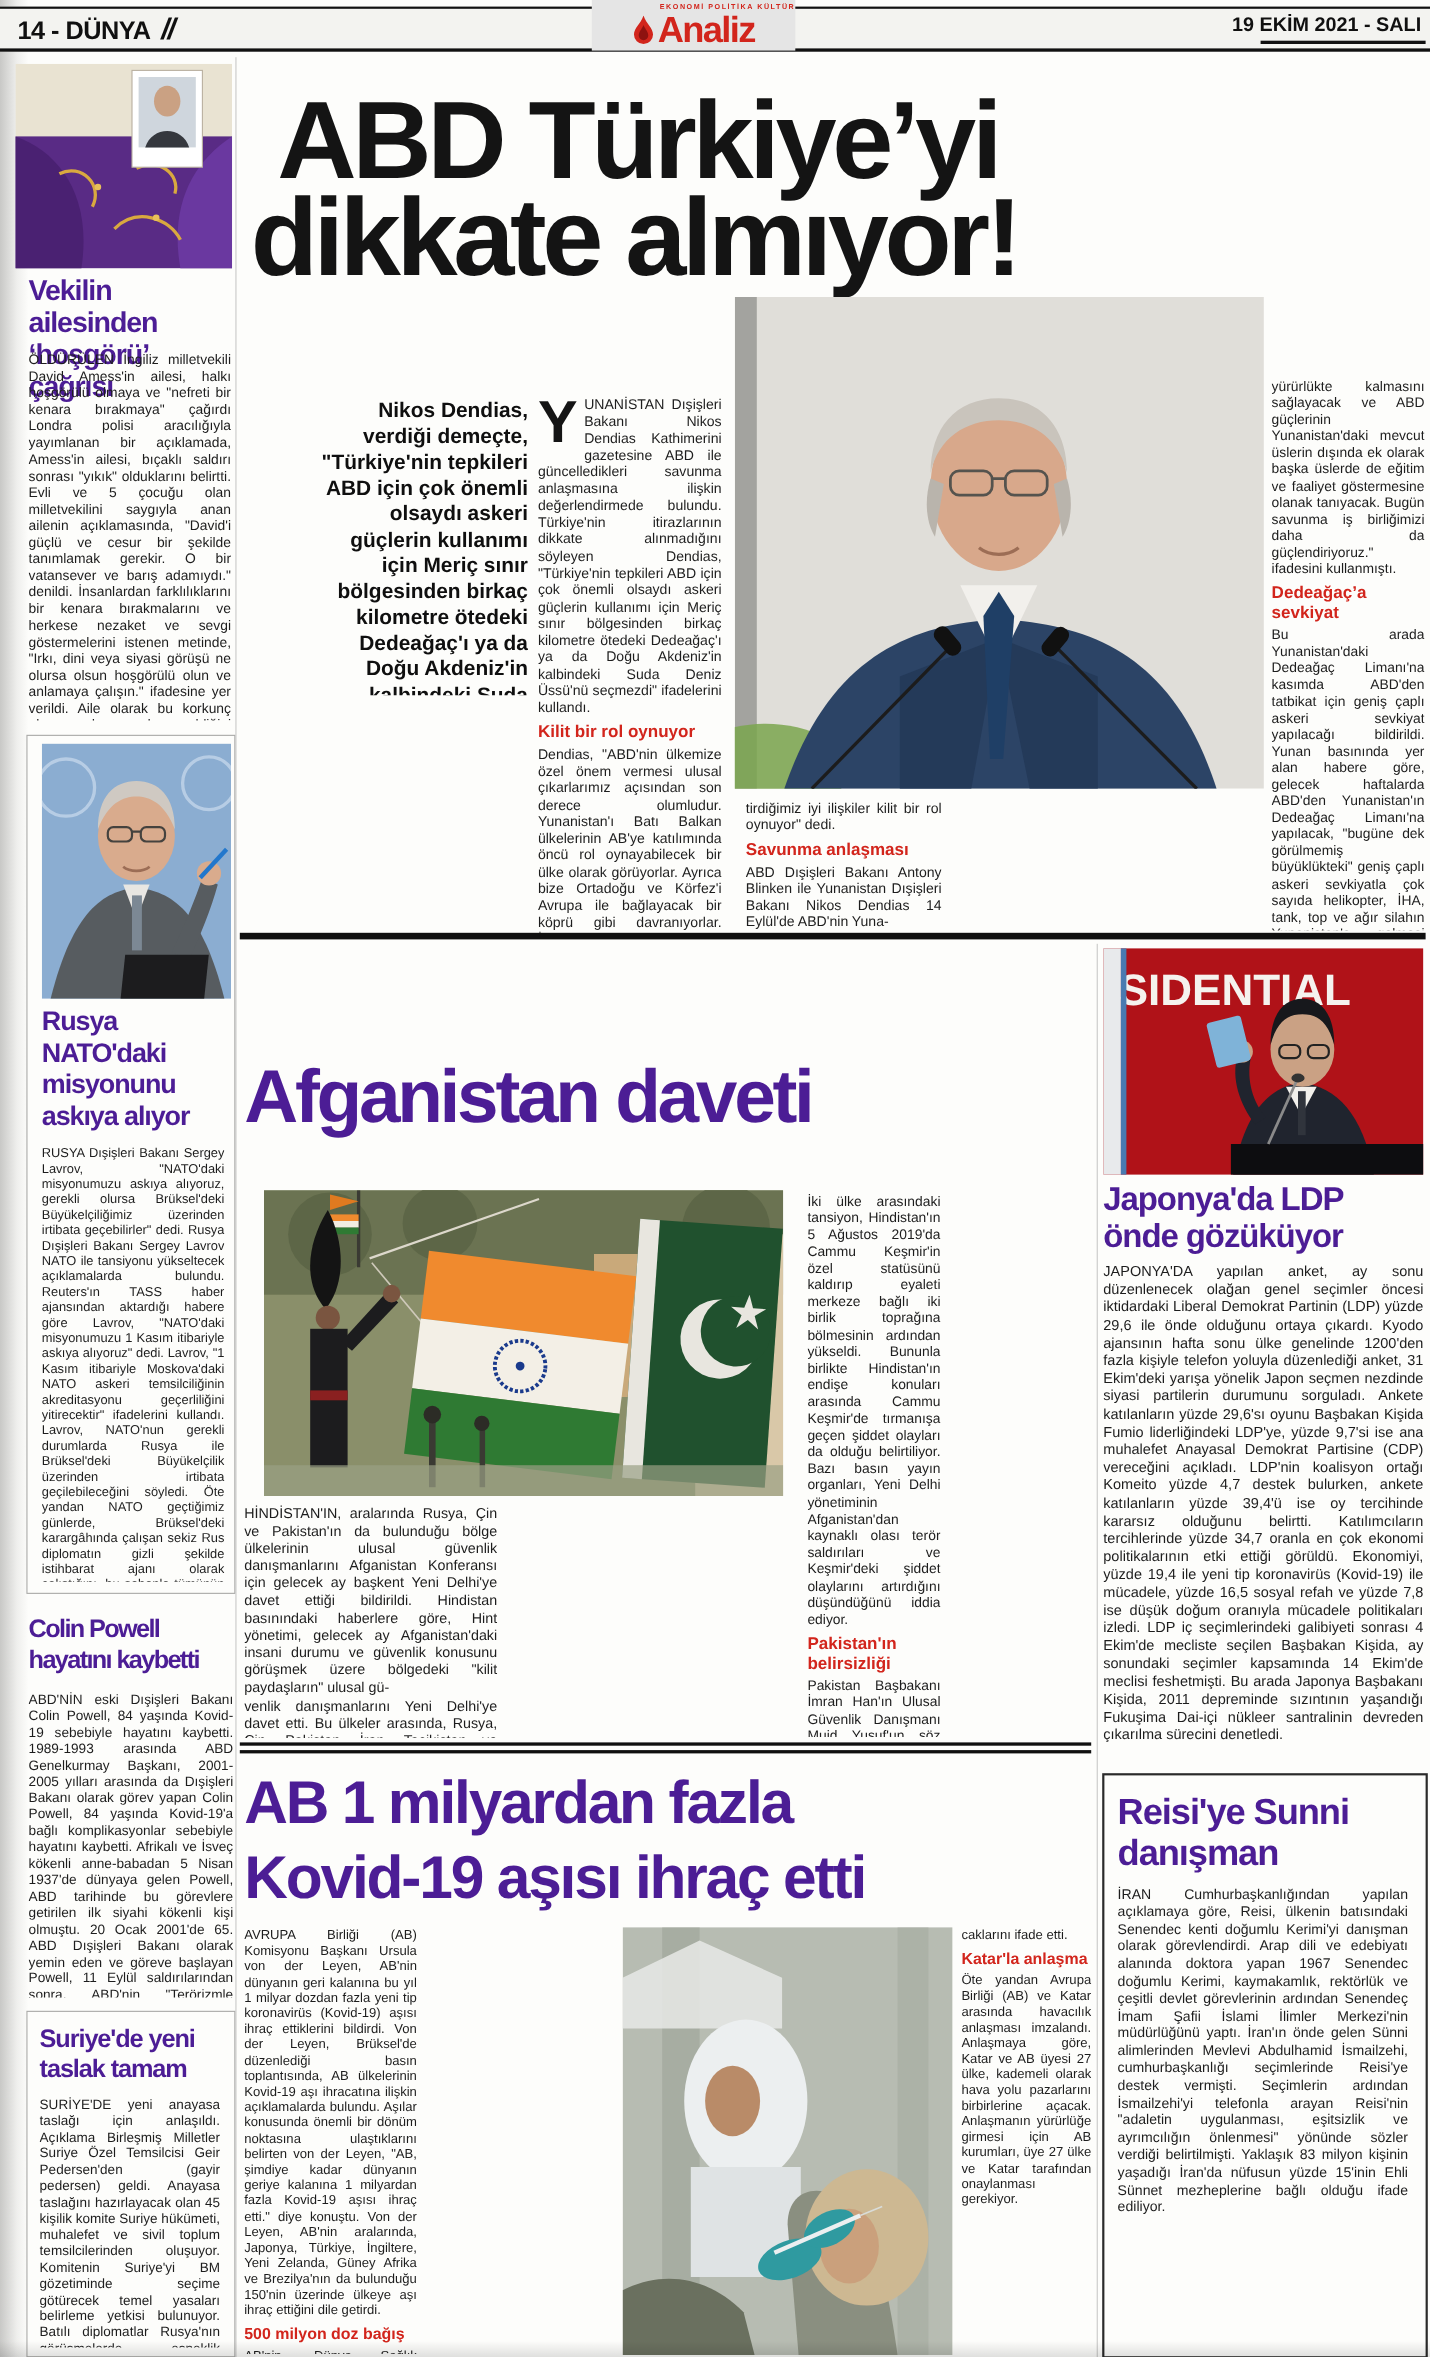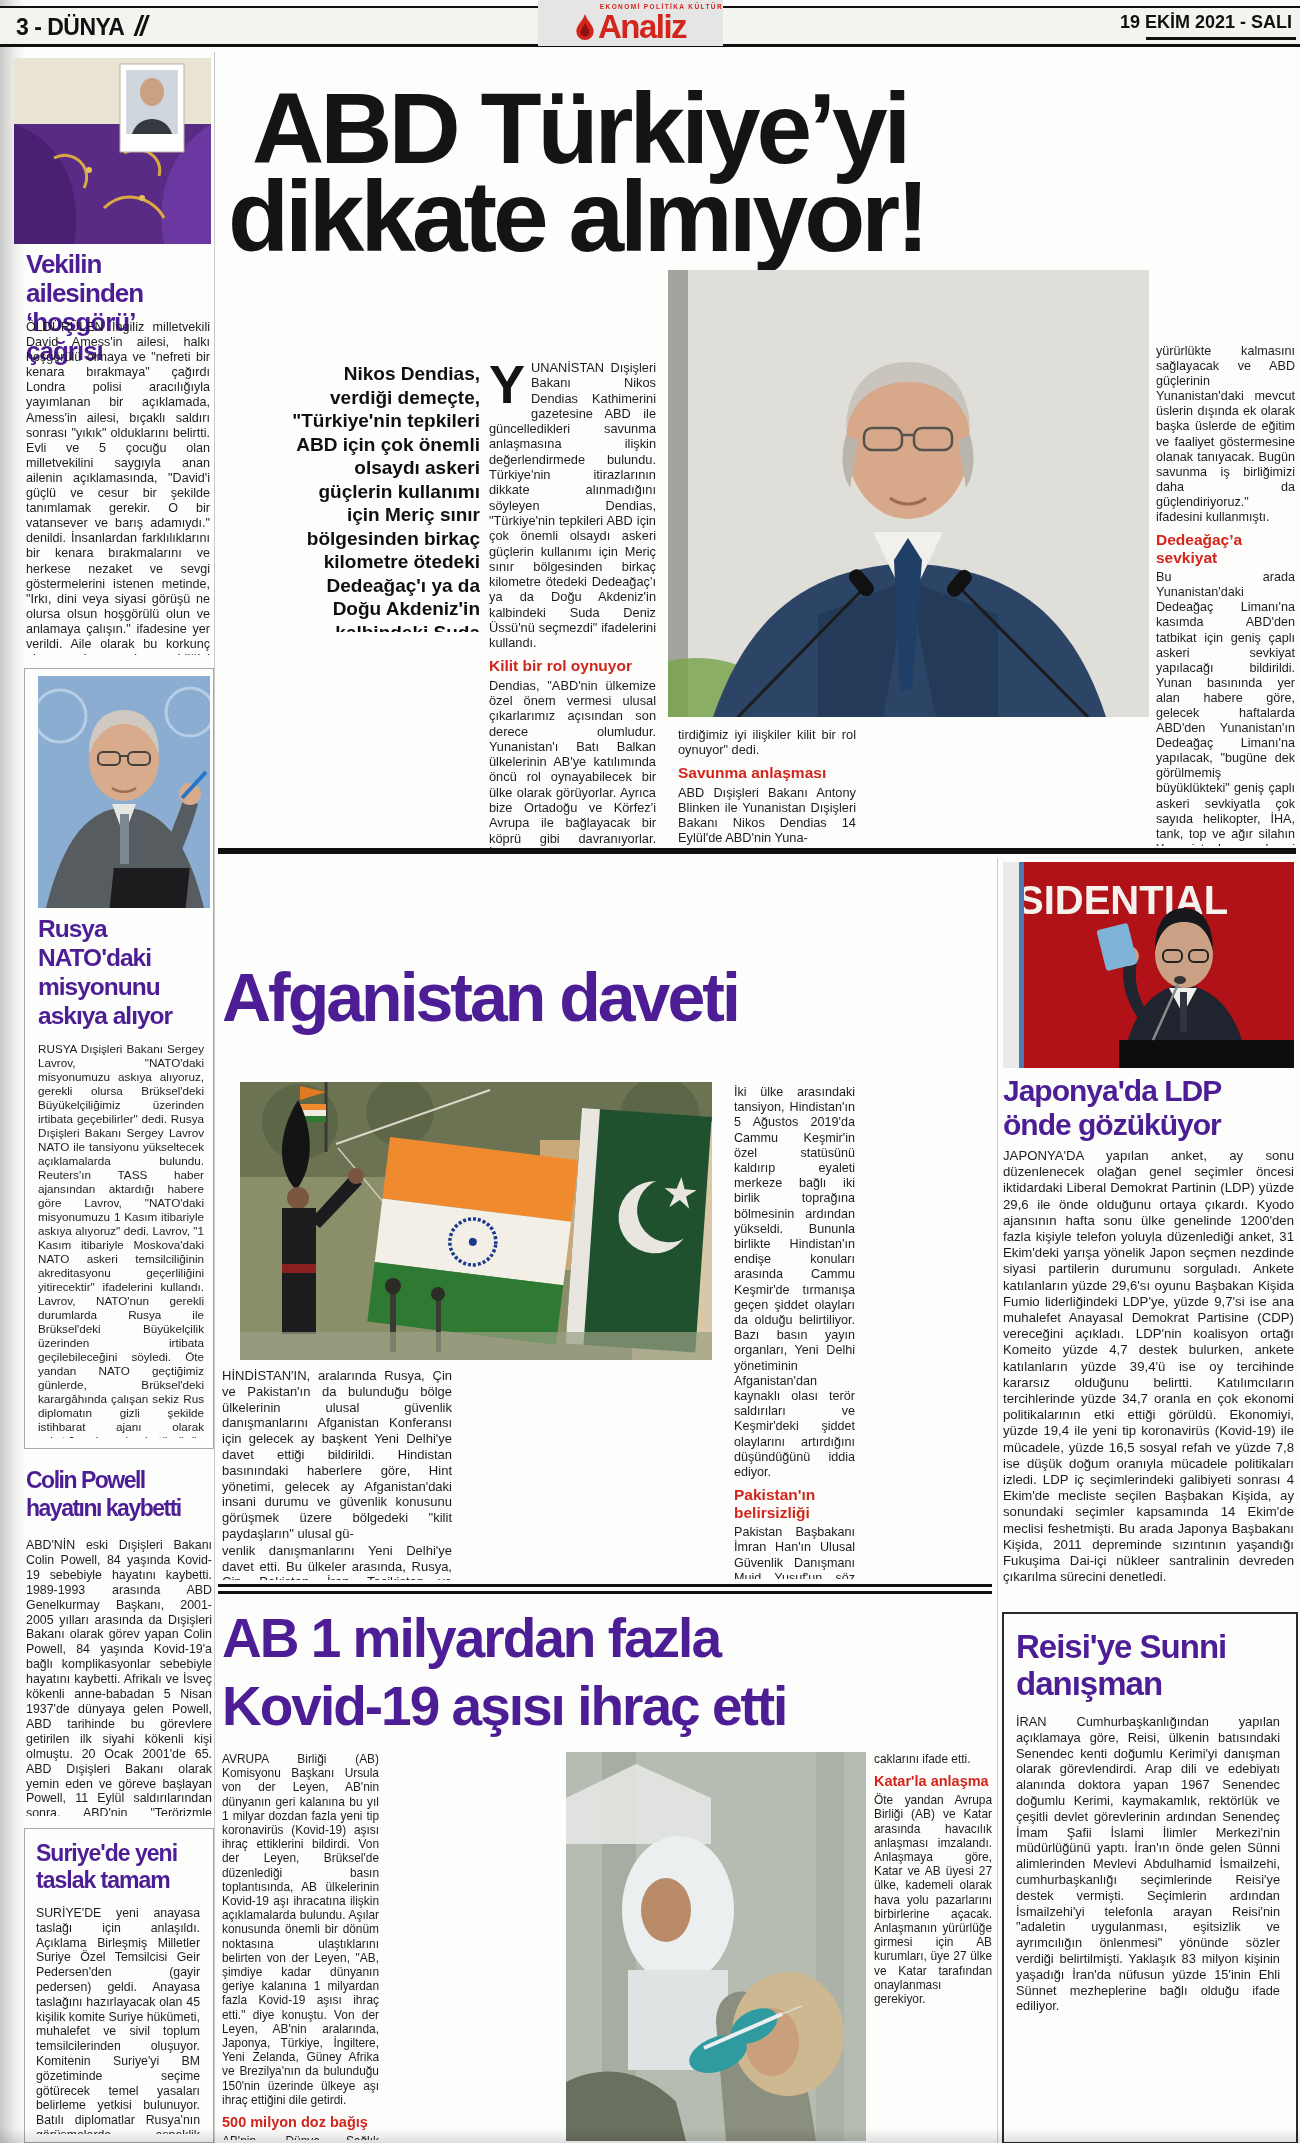--- a/index.html
+++ b/index.html
@@ -38,21 +38,21 @@
   .boxed{border:1px solid #a9a9a7;background:#fdfdfb;}
   .boxed-dark{border:2px solid #2a2a2a;background:#fdfdfb;}
 </style>
 </head>
 <body>
 
 <div id="page">
   <div class="abs edge-left"></div>
 
   <div class="abs mast-band"></div>
-  <div class="abs page-label"><span>3 - DÜNYA</span><span class="slashes">//</span></div>
+  <div class="abs page-label"><span>14 - DÜNYA</span><span class="slashes">//</span></div>
   <div class="abs logo-wrap">
     <span class="logo-kicker">EKONOMİ POLİTİKA KÜLTÜR</span>
     <span class="logo-line">
       <svg width="20" height="26" viewBox="0 0 22 30">
           <path d="M11,0 C14,9 21,13 21,20 A10,10 0 0 1 1,20 C1,13 8,9 11,0 Z" fill="#d2251c"></path>
           <path d="M11,10 C13,15 16,17 16,21 A5,5 0 0 1 6,21 C6,17 9,15 11,10 Z" fill="#8e1210"></path>
         </svg>
       <span class="logo-text">Analiz</span>
     </span>
   </div>

